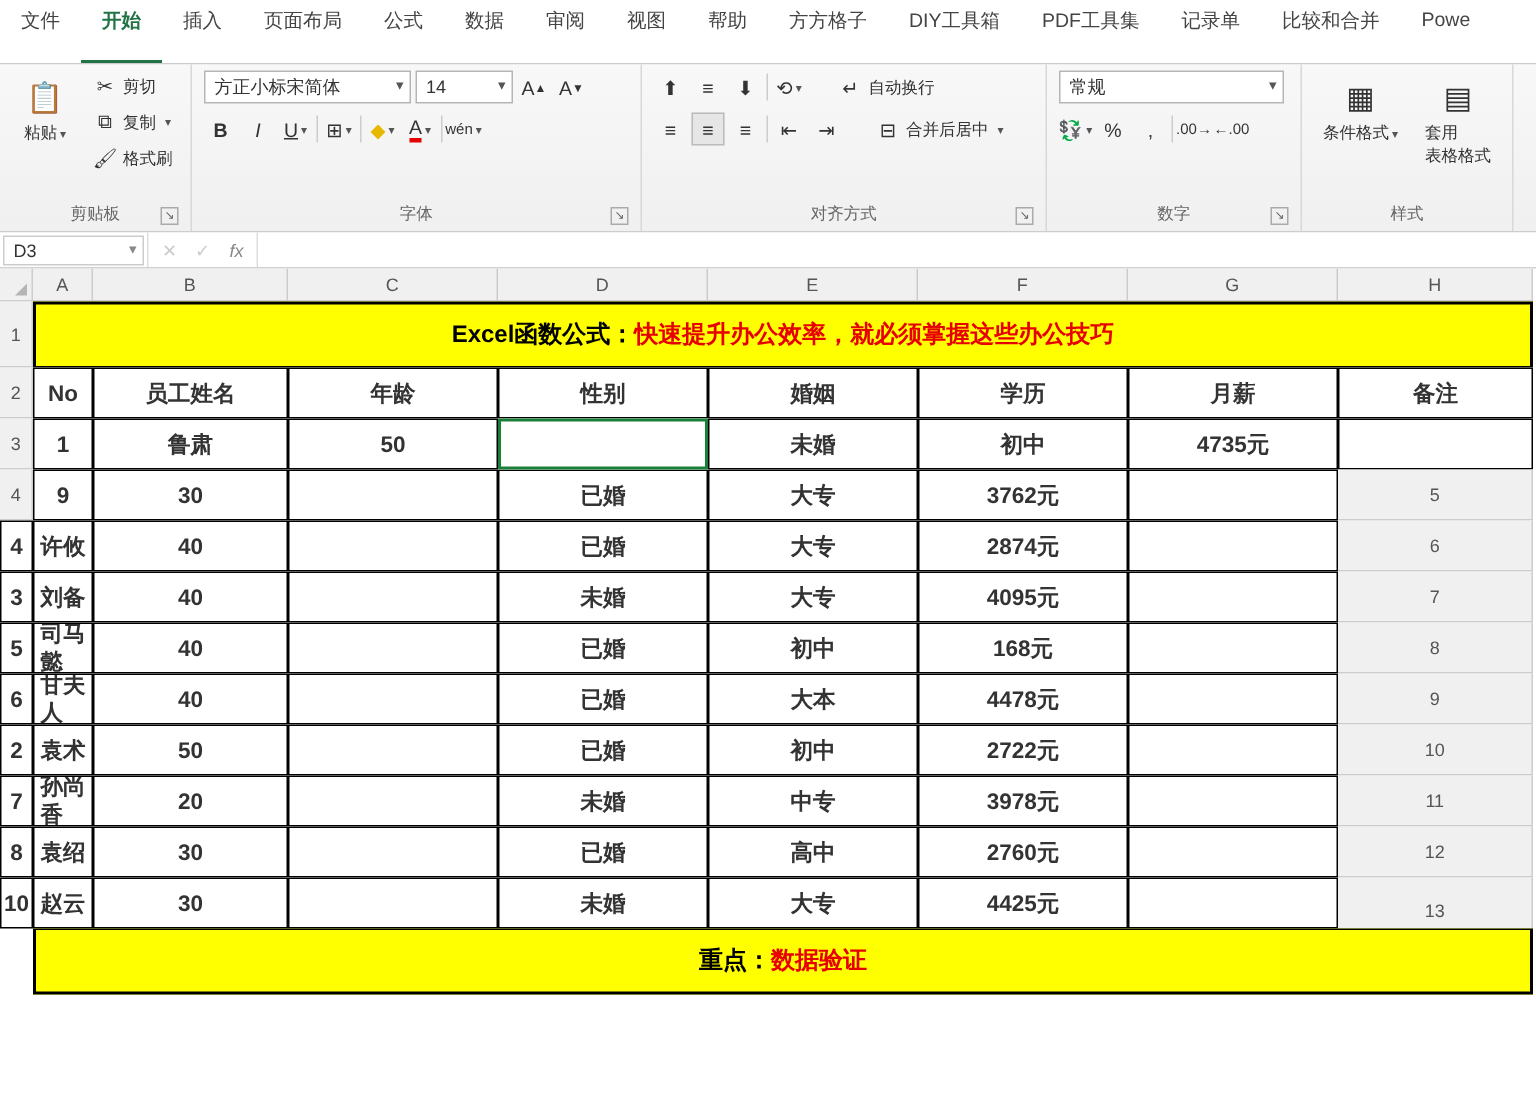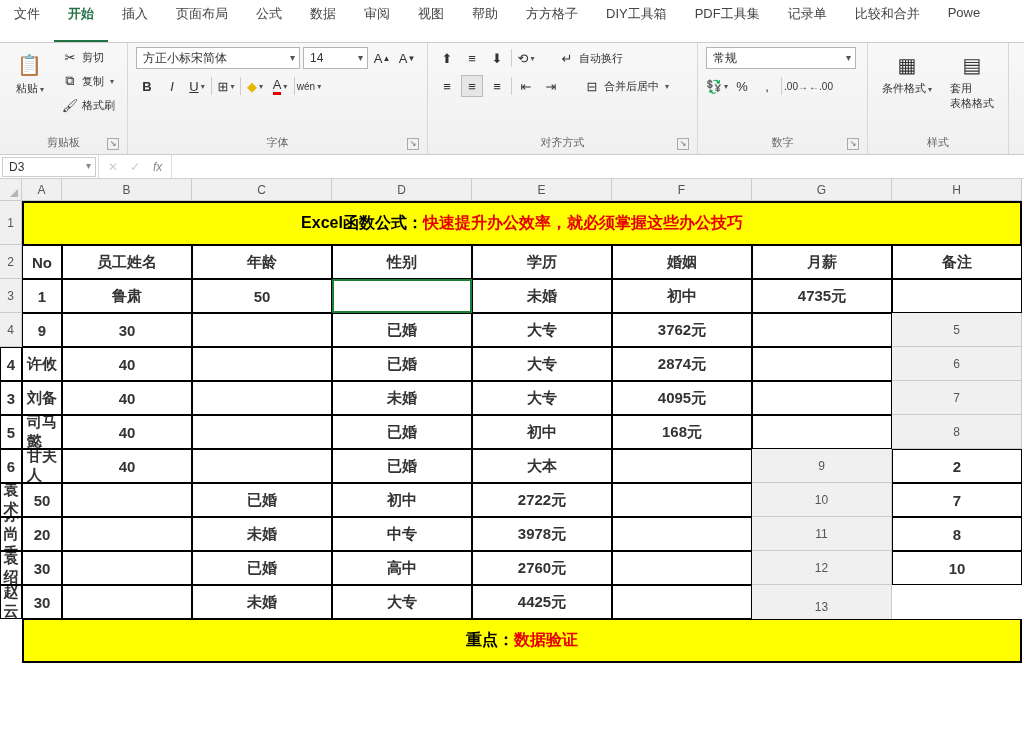--- a/index.html
+++ b/index.html
@@ -94,21 +94,21 @@
             <span>格式刷</span>
           </div>
       </div>
     </div>
     <div class="glabel"><span>剪贴板</span><span class="launcher">↘</span></div>
   </div>
 
   <div class="rgroup" style="min-width:300px">
     <div class="gbody" style="flex-direction:column;gap:6px">
       <div class="iconrow">
-        <div class="sel" style="width:164px">方正小标宋简体</div>
+        <div class="sel" style="width:138px">方正小标宋简体</div>
         <div class="sel" style="width:65px">14</div>
         <div class="ibtn" title="increase">A<sup style="font-size:8px">▲</sup></div>
         <div class="ibtn">A<sup style="font-size:8px">▼</sup></div>
       </div>
       <div class="iconrow">
         <div class="ibtn">
             <b>B</b>
           </div>
         <div class="ibtn">
             <i>I</i>
@@ -223,22 +223,22 @@
       <div class="rh row-tall">1</div>
       <div class="cell title-row row-tall" style="grid-column: 2 / span 8;">
         <span style="color:#000">Excel函数公式：</span>
         <span class="red">快速提升办公效率，就必须掌握这些办公技巧</span>
       </div>
       <div class="rh row-med">2</div>
       <div class="cell hdr row-med">No</div>
       <div class="cell hdr row-med">员工姓名</div>
       <div class="cell hdr row-med">年龄</div>
       <div class="cell hdr row-med">性别</div>
+      <div class="cell hdr row-med">婚姻</div>
       <div class="cell hdr row-med">学历</div>
-      <div class="cell hdr row-med">婚姻</div>
       <div class="cell hdr row-med">月薪</div>
       <div class="cell hdr row-med">备注</div>
       <div class="rh row-med">3</div>
       <div class="cell data row-med">1</div>
       <div class="cell data row-med">鲁肃</div>
       <div class="cell data row-med">50</div>
       <div class="cell data row-med active-cell"></div>
       <div class="cell data row-med">未婚</div>
       <div class="cell data row-med">初中</div>
       <div class="cell data row-med">4735元</div>
@@ -278,20 +278,21 @@
       <div class="cell data row-med">初中</div>
       <div class="cell data row-med">168元</div>
       <div class="cell data row-med"></div>
       <div class="rh row-med">8</div>
       <div class="cell data row-med">6</div>
       <div class="cell data row-med">甘夫人</div>
       <div class="cell data row-med">40</div>
       <div class="cell data row-med"></div>
       <div class="cell data row-med">已婚</div>
       <div class="cell data row-med">大本</div>
+      <div class="cell data row-med">4478元</div>
       <div class="cell data row-med"></div>
       <div class="rh row-med">9</div>
       <div class="cell data row-med">2</div>
       <div class="cell data row-med">袁术</div>
       <div class="cell data row-med">50</div>
       <div class="cell data row-med"></div>
       <div class="cell data row-med">已婚</div>
       <div class="cell data row-med">初中</div>
       <div class="cell data row-med">2722元</div>
       <div class="cell data row-med"></div>

